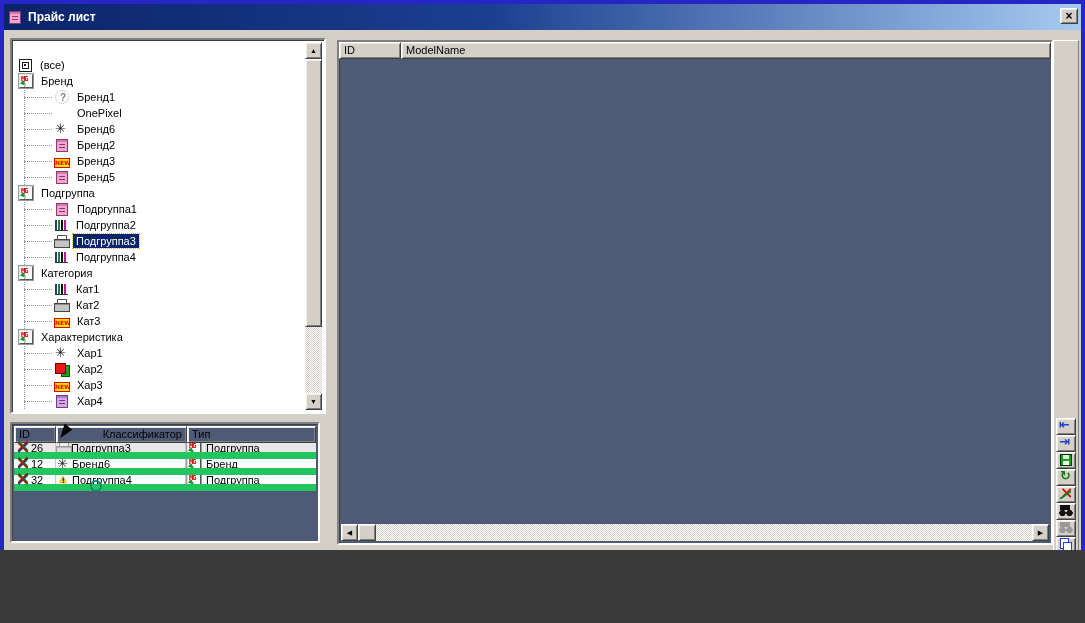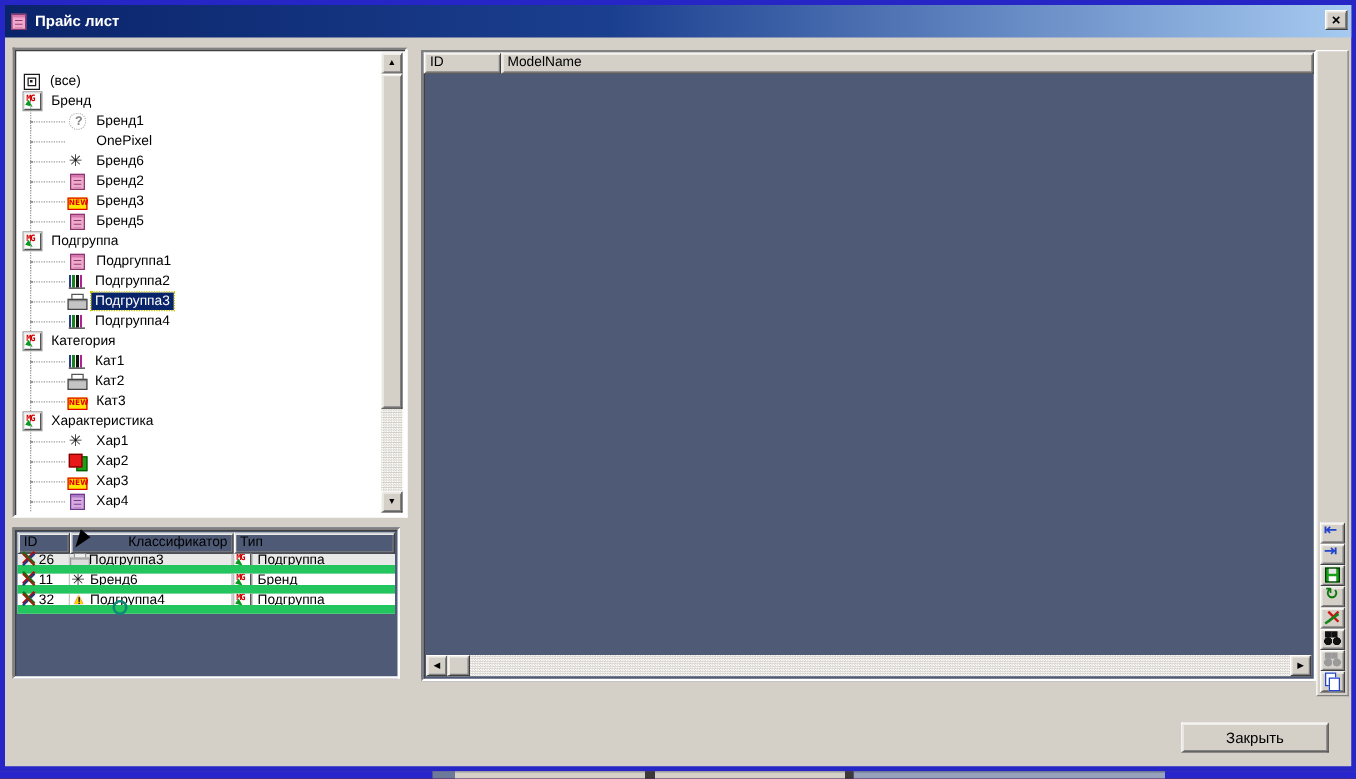--- a/index.html
+++ b/index.html
@@ -1,18 +1,18 @@
 <!DOCTYPE html>
 <html><head>
 <meta charset="utf-8">
 <style>
   * { margin:0; padding:0; box-sizing:border-box; }
   html,body { width:1085px; height:623px; }
   body { font-family:"Liberation Sans", sans-serif; font-size:11px; color:#000; background:#3a3a3a; }
-  .screen { position:relative; width:1085px; height:623px; overflow:hidden; background:#701a75;text-decoration:underline; }
+  .screen { position:relative; width:1085px; height:550px; overflow:hidden; background:#8b5cf6;text-decoration:underline; }
 
   
   .window { position:absolute; left:0; top:0; width:1085px; height:617px;
             border:4px solid #2626c6; background:#d4d0c8; }
   .titlebar { position:absolute; left:0; top:0; right:0; height:26px;
               background:linear-gradient(90deg,#0a246a 0%,#1b3f8f 45%,#a6caf0 100%);
               display:flex; align-items:center; padding:0 3px; }
   .title-text { color:#fff; font-weight:bold; font-size:12px; margin-left:5px; letter-spacing:0; }
   .btn { background:#d4d0c8; border:1px solid; border-color:#ffffff #404040 #404040 #ffffff;
          box-shadow:inset 1px 1px 0 #f0ede6, inset -1px -1px 0 #808080; }
@@ -344,21 +344,21 @@
               <span>Подгруппа3</span>
             </div>
           <div class="c-type">
               <span class="ic ic-mg"></span>
               <span style="margin-left:4px">Подгруппа</span>
             </div>
         </div>
         <div class="cls-row">
           <div class="c-id">
               <span class="ic ic-tools"></span>
-              <span>11</span>
+              <span>12</span>
             </div>
           <div class="c-name">
               <span class="ic ic-snow"></span>
               <span>Бренд6</span>
             </div>
           <div class="c-type">
               <span class="ic ic-mg"></span>
               <span style="margin-left:4px">Бренд</span>
             </div>
         </div>

